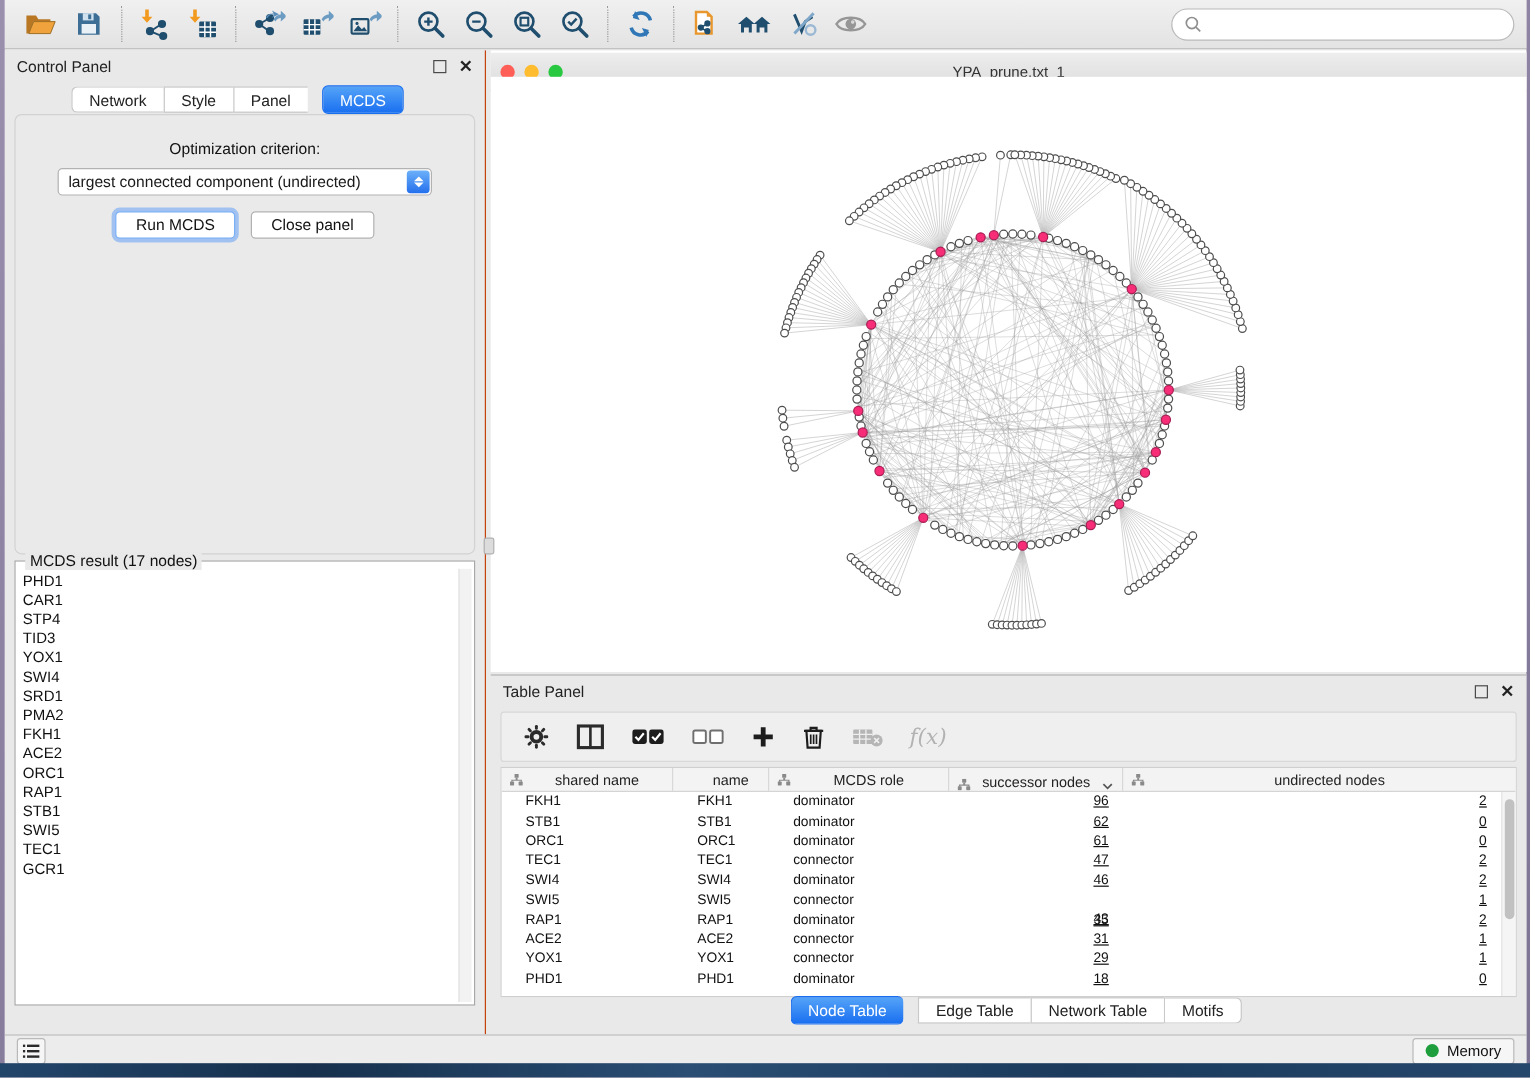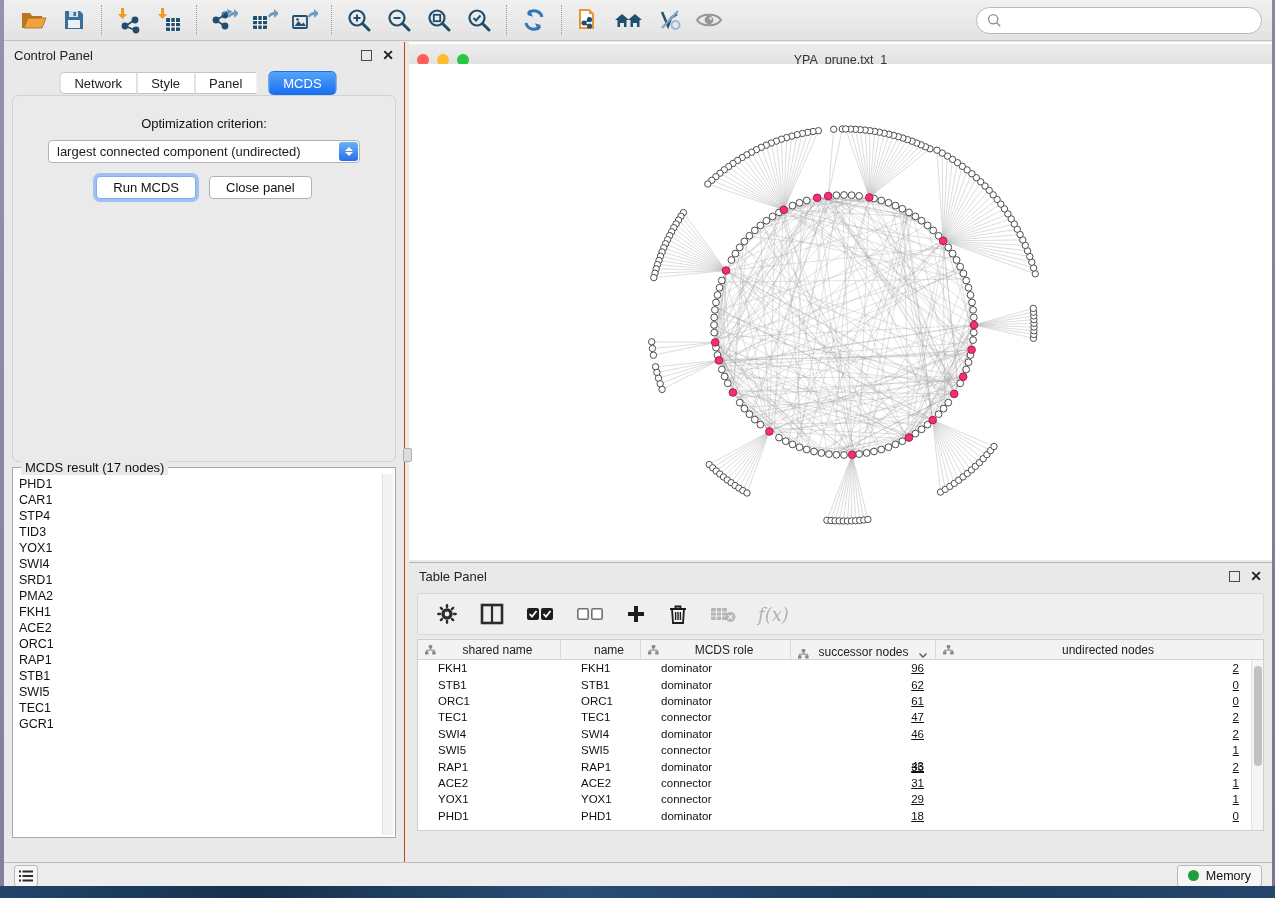--- a/index.html
+++ b/index.html
@@ -1222,20 +1222,26 @@
             <div class="td txt" style="width: 150px; flex: 0 0 auto;">dominator</div>
             <div class="td num" style="width: 145px; flex: 0 0 auto;">18</div>
             <div class="td num" style="flex: 1 1 0%;">0</div>
           </div>
         </div>
       <div class="vscroll">
           <div class="vthumb"></div>
         </div>
     </div>
 
+    <div class="seg-tabs tbl-tabs" id="tbl-tabs">
+        <div class="seg-tab active">Node Table</div>
+        <div class="seg-tab">Edge Table</div>
+        <div class="seg-tab">Network Table</div>
+        <div class="seg-tab">Motifs</div>
+      </div>
   </div>
 
   <div class="status-bar">
     <span class="sq-btn">
       <svg width="14" height="12" viewBox="0 0 14 12">
           <g fill="#2b2b2b">
             <rect x="0" y="0.5" width="2" height="2"></rect>
             <rect x="3.5" y="0.5" width="10.5" height="2"></rect>
             <rect x="0" y="5" width="2" height="2"></rect>
             <rect x="3.5" y="5" width="10.5" height="2"></rect>

